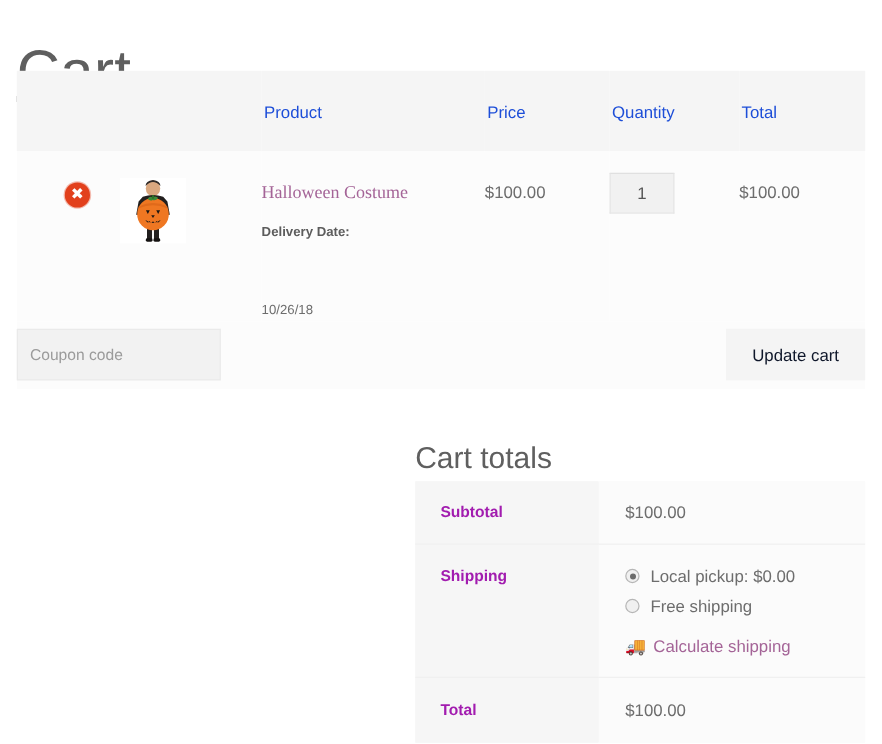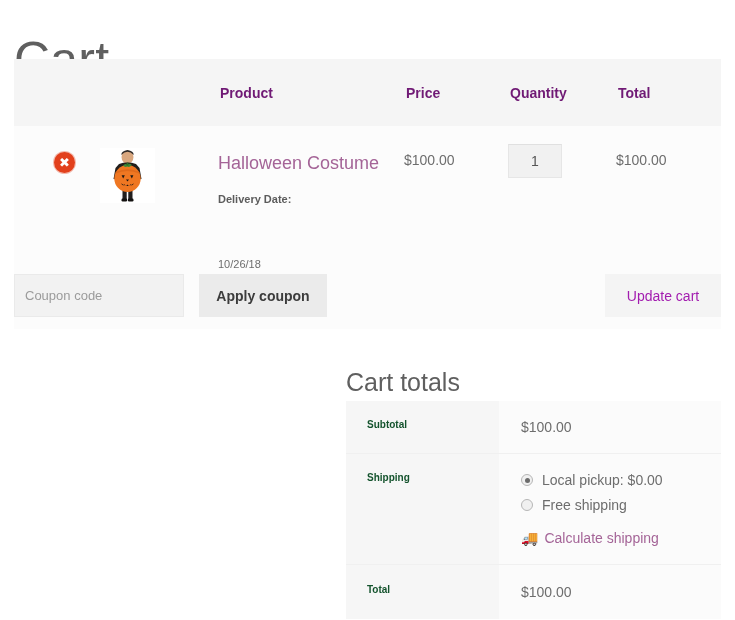--- a/index.html
+++ b/index.html
@@ -35,22 +35,22 @@
     left: 14px;
     top: 59px;
     width: 707px;
     border-collapse: collapse;
     table-layout: fixed;
   }
   .cart-table thead th {
     background: #f5f5f5;
     height: 67px;
     font-size: 14px;
-    font-weight: 700;
-    color: #701a75;
+    font-weight: 400;
+    color: #1d4ed8;
     text-align: left;
     padding: 0;
     vertical-align: middle;
     border: none;
     margin-left: 16px;
   }
   .cart-table tbody td {
     background: #fcfcfc;
     padding: 0;
     vertical-align: top;
@@ -98,22 +98,23 @@
   }
 
   .cell-product {
     padding-top: 24px !important;
     font-size: 14px;
     line-height: 1.55;
   }
   .product-link {
     color: #a46497;
     text-decoration: none;
-    font-size: 18px;
+    font-size: 15px;
     cursor: pointer;
+    font-family: Liberation Serif, serif;
   }
   .delivery-meta {
     margin-top: 13px;
     font-size: 11px;
     line-height: 1.55;
     color: #6d6d6d;
   }
   .delivery-label {
     font-weight: bold;
     color: #5c5c5c;
@@ -186,21 +187,21 @@
 
   .update-cart-btn {
     position: absolute;
     right: 0;
     top: 0;
     width: 116px;
     height: 43px;
     background: #f4f4f4;
     border: none;
     font-size: 14px;
-    color: #a21caf;
+    color: #0f172a;
     cursor: default;
     font-family: "Liberation Sans", sans-serif;
     padding: 0;
   }
 
   
   .totals-wrap {
     position: absolute;
     left: 346px;
     top: 367px;
@@ -215,23 +216,23 @@
   }
   .totals-table {
     width: 375px;
     border-collapse: collapse;
     table-layout: fixed;
   }
   .totals-table th {
     width: 132px;
     background: #f6f6f6;
     text-align: left;
-    font-size: 10px;
+    font-size: 13px;
     font-weight: bold;
-    color: #14532d;
+    color: #a21caf;
     padding: 18px 0 18px 21px;
     vertical-align: top;
     border-top: 1px solid #f0f0f0;
   }
   .totals-table td {
     background: #fbfbfb;
     font-size: 14px;
     color: #6d6d6d;
     padding: 18px 0 18px 22px;
     vertical-align: top;
@@ -358,21 +359,20 @@
       <td class="cell-total">$100.00</td>
     </tr>
     <tr>
       <td class="cell-spacer" colspan="6"></td>
     </tr>
   </tbody>
 </table>
 
 <div class="coupon-row">
   <input class="coupon-input" type="text" placeholder="Coupon code" style="">
-  <button class="apply-coupon-btn">Apply coupon</button>
   <button class="update-cart-btn" disabled="">Update cart</button>
 </div>
 
 <div class="totals-wrap">
   <h2 class="totals-heading">Cart totals</h2>
   <table class="totals-table">
     <tbody>
       <tr class="row-subtotal">
         <th>Subtotal</th>
         <td>$100.00</td>

